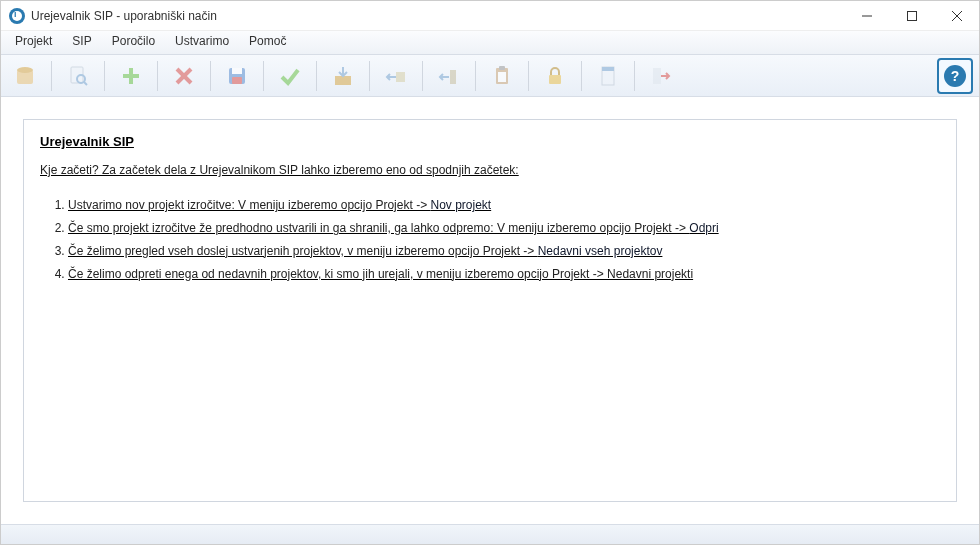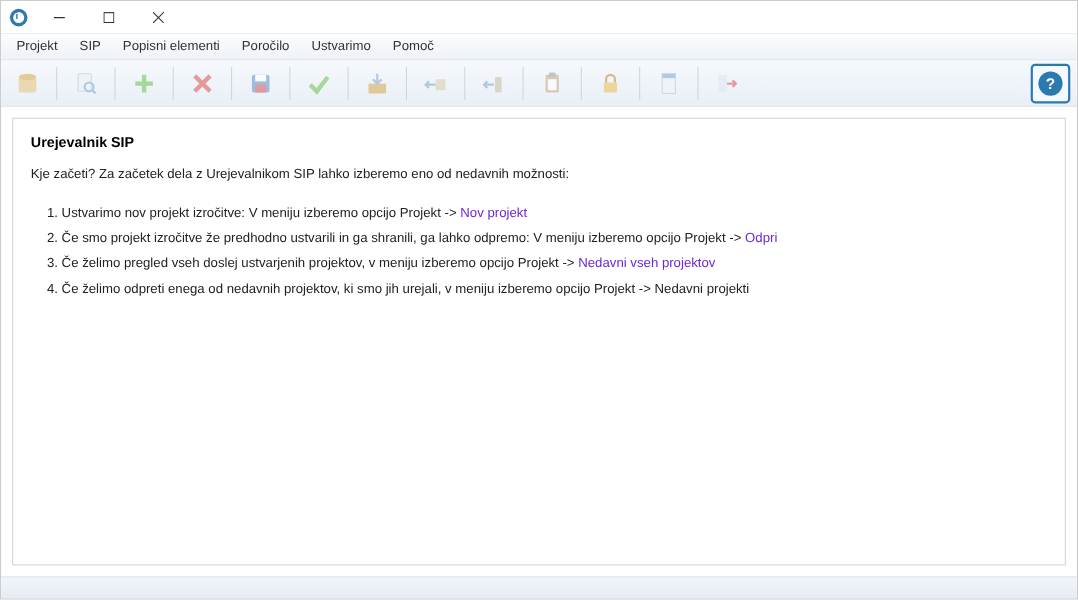--- a/index.html
+++ b/index.html
@@ -13,35 +13,36 @@
 .win-btn { width: 45px; height: 30px; display: flex; align-items: center; justify-content: center; }
 .win-btn svg { width: 10px; height: 10px; }
 .menubar { display: flex; height: 24px; align-items: flex-start; padding: 0 4px; background: linear-gradient(#fbfcfe, #eef2f7); border-bottom: 1px solid #d7dde6; }
 .menu-item { padding: 3px 10px; font-size: 12px; color: #333; border-radius: 3px; }
 .toolbar { display: flex; align-items: center; height: 42px; padding: 2px 6px; background: linear-gradient(#f6f9fd, #e9eff7); border-bottom: 1px solid #d7dde6; gap: 6px; }
 .tool-btn { width: 36px; height: 36px; border: 1px solid transparent; border-radius: 3px; display: flex; align-items: center; justify-content: center; opacity: 0.55; }
 .tool-sep { width: 1px; height: 30px; background: #d0d6df; margin: 0 2px; }
 .tool-spacer { flex: 1; }
 .help-btn { width: 36px; height: 36px; border: 2px solid #2a7ab0; border-radius: 4px; display: flex; align-items: center; justify-content: center; background: #f3f9ff; }
 .help-btn .qmark { width: 22px; height: 22px; border-radius: 50%; background: #2a7ab0; display: flex; align-items: center; justify-content: center; color: #fff; font-weight: bold; font-size: 14px;}
-.content-wrap { padding: 10px; height: calc(100% - 30px - 24px - 42px - 20px); }
+.content-wrap { padding: 22px; height: calc(100% - 30px - 24px - 42px - 20px); text-decoration: underline; }
 .content { border: 1px solid #d0d6df; height: 100%; padding: 14px 16px; overflow: auto; background: #fff; }
 .content h1 { font-size: 13px; font-weight: bold; margin-bottom: 12px; }
 .content p { font-size: 12px; line-height: 1.6; margin-bottom: 14px; color: #222; }
 .content ol { padding-left: 28px; }
 .content li { font-size: 12px; line-height: 1.9; color: #222; }
-.content a { color: #6d28d9; text-decoration: none; }
+.content a { color: #0f172a; text-decoration: none; }
 .statusbar { height: 20px; background: linear-gradient(#f1f5fa, #e6ecf4); border-top: 1px solid #d7dde6; }
 .ico { width: 24px; height: 24px; display: block; }
 </style>
 </head>
 <body>
 
 <div class="titlebar">
   <div class="app-icon"></div>
+  <div class="title">Urejevalnik SIP  - uporabniški način</div>
   <div class="win-controls">
     <div class="win-btn">
       <svg viewBox="0 0 10 10">
           <line x1="0" y1="5" x2="10" y2="5" stroke="#333" stroke-width="1"></line>
         </svg>
     </div>
     <div class="win-btn">
       <svg viewBox="0 0 10 10">
           <rect x="0.5" y="0.5" width="9" height="9" fill="none" stroke="#333" stroke-width="1"></rect>
         </svg>
@@ -51,21 +52,20 @@
           <line x1="0" y1="0" x2="10" y2="10" stroke="#333" stroke-width="1"></line>
           <line x1="10" y1="0" x2="0" y2="10" stroke="#333" stroke-width="1"></line>
         </svg>
     </div>
   </div>
 </div>
 
 <div class="menubar">
   <div class="menu-item">Projekt</div>
   <div class="menu-item">SIP</div>
-  <div class="menu-item">Popisni elementi</div>
   <div class="menu-item">Poročilo</div>
   <div class="menu-item">Ustvarimo</div>
   <div class="menu-item">Pomoč</div>
 </div>
 
 <div class="toolbar">
   <div class="tool-btn" title="new-project">
     <svg class="ico" viewBox="0 0 24 24">
         <rect x="4" y="6" width="16" height="14" rx="2" fill="#e8c27a"></rect>
         <ellipse cx="12" cy="6" rx="8" ry="3" fill="#d6a84a"></ellipse>
@@ -159,21 +159,21 @@
   </div>
   <div class="tool-spacer"></div>
   <div class="help-btn" title="help">
     <div class="qmark">?</div>
   </div>
 </div>
 
 <div class="content-wrap">
   <div class="content">
     <h1>Urejevalnik SIP</h1>
-    <p>Kje začeti? Za začetek dela z Urejevalnikom SIP lahko izberemo eno od nedavnih možnosti:</p>
+    <p>Kje začeti? Za začetek dela z Urejevalnikom SIP lahko izberemo eno od spodnjih začetek:</p>
     <ol>
       <li>
         <span>Ustvarimo nov projekt izročitve: V meniju izberemo opcijo Projekt -&gt; </span>
         <a href="#">Nov projekt</a>
       </li>
       <li>
         <span>Če smo projekt izročitve že predhodno ustvarili in ga shranili, ga lahko odpremo: V meniju izberemo opcijo Projekt -&gt; </span>
         <a href="#">Odpri</a>
       </li>
       <li>

